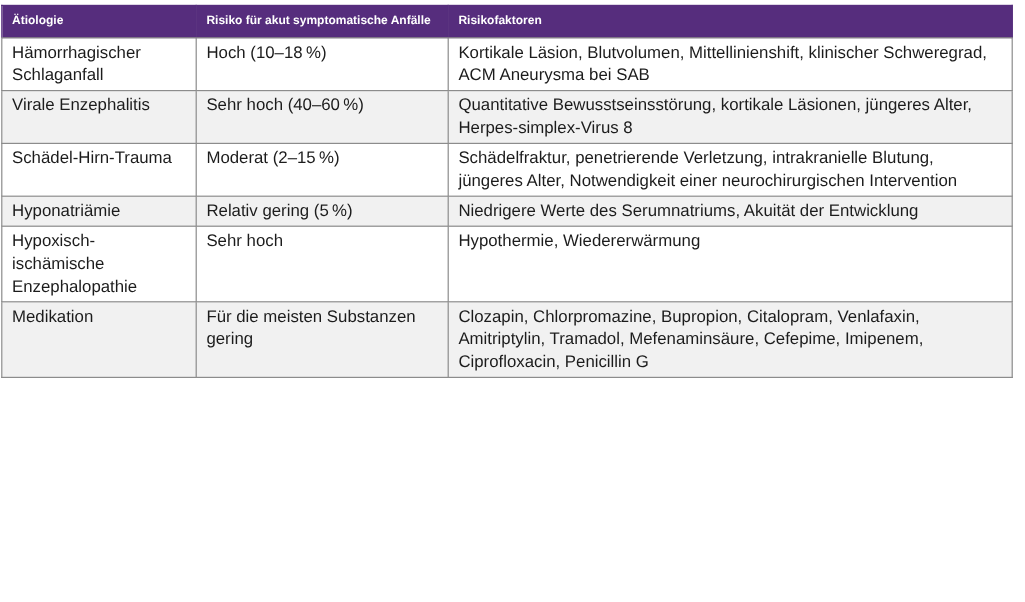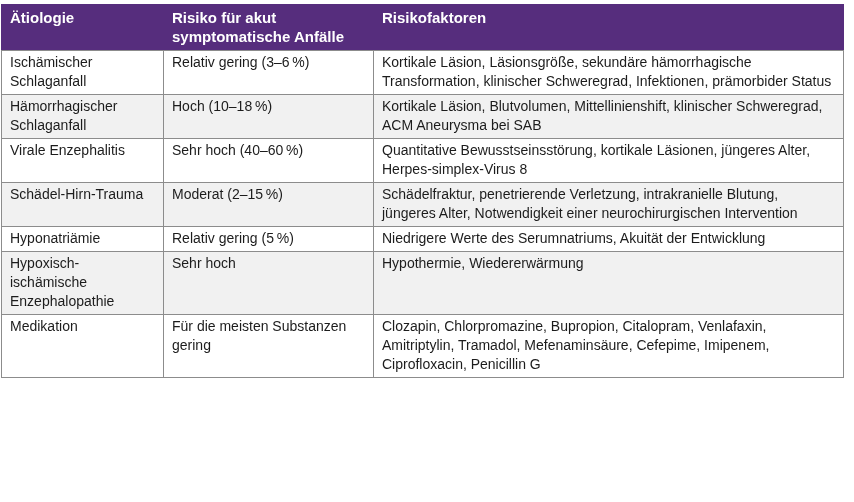--- a/index.html
+++ b/index.html
@@ -24,21 +24,21 @@
     border-collapse:collapse;
     width:842px;
     table-layout:fixed;
   }
   table.risk-table col.c1{width:162px;}
   table.risk-table col.c2{width:210px;}
   table.risk-table col.c3{width:470px;}
   table.risk-table th{
     background:var(--header-bg);
     color:var(--header-text);
-    font-size:15px;
+    font-size:10px;
     font-weight:bold;
     text-align:left;
     vertical-align:top;
     line-height:19px;
     padding:3px 10px 4px 8px;
     border:1px solid var(--header-bg);
     border-left:1px solid var(--header-divider);
     border-bottom:1px solid var(--border-color);
   }
   table.risk-table th:first-child{border-left:1px solid var(--header-bg);}
@@ -65,25 +65,20 @@
     </colgroup>
     <thead>
       <tr>
         <th>Ätiologie</th>
         <th>Risiko für akut symptomatische Anfälle</th>
         <th>Risikofaktoren</th>
       </tr>
     </thead>
     <tbody>
       <tr>
-        <td>Ischämischer Schlaganfall</td>
-        <td>Relativ gering (3–6 %)</td>
-        <td>Kortikale Läsion, Läsionsgröße, sekundäre hämorrhagische Transformation, klinischer Schweregrad, Infektionen, prämorbider Status</td>
-      </tr>
-      <tr>
         <td>Hämorrhagischer Schlaganfall</td>
         <td>Hoch (10–18 %)</td>
         <td>Kortikale Läsion, Blutvolumen, Mittellinienshift, klinischer Schweregrad, ACM Aneurysma bei SAB</td>
       </tr>
       <tr>
         <td>Virale Enzephalitis</td>
         <td>Sehr hoch (40–60 %)</td>
         <td>Quantitative Bewusstseinsstörung, kortikale Läsionen, jüngeres Alter, Herpes-simplex-Virus 8</td>
       </tr>
       <tr>

